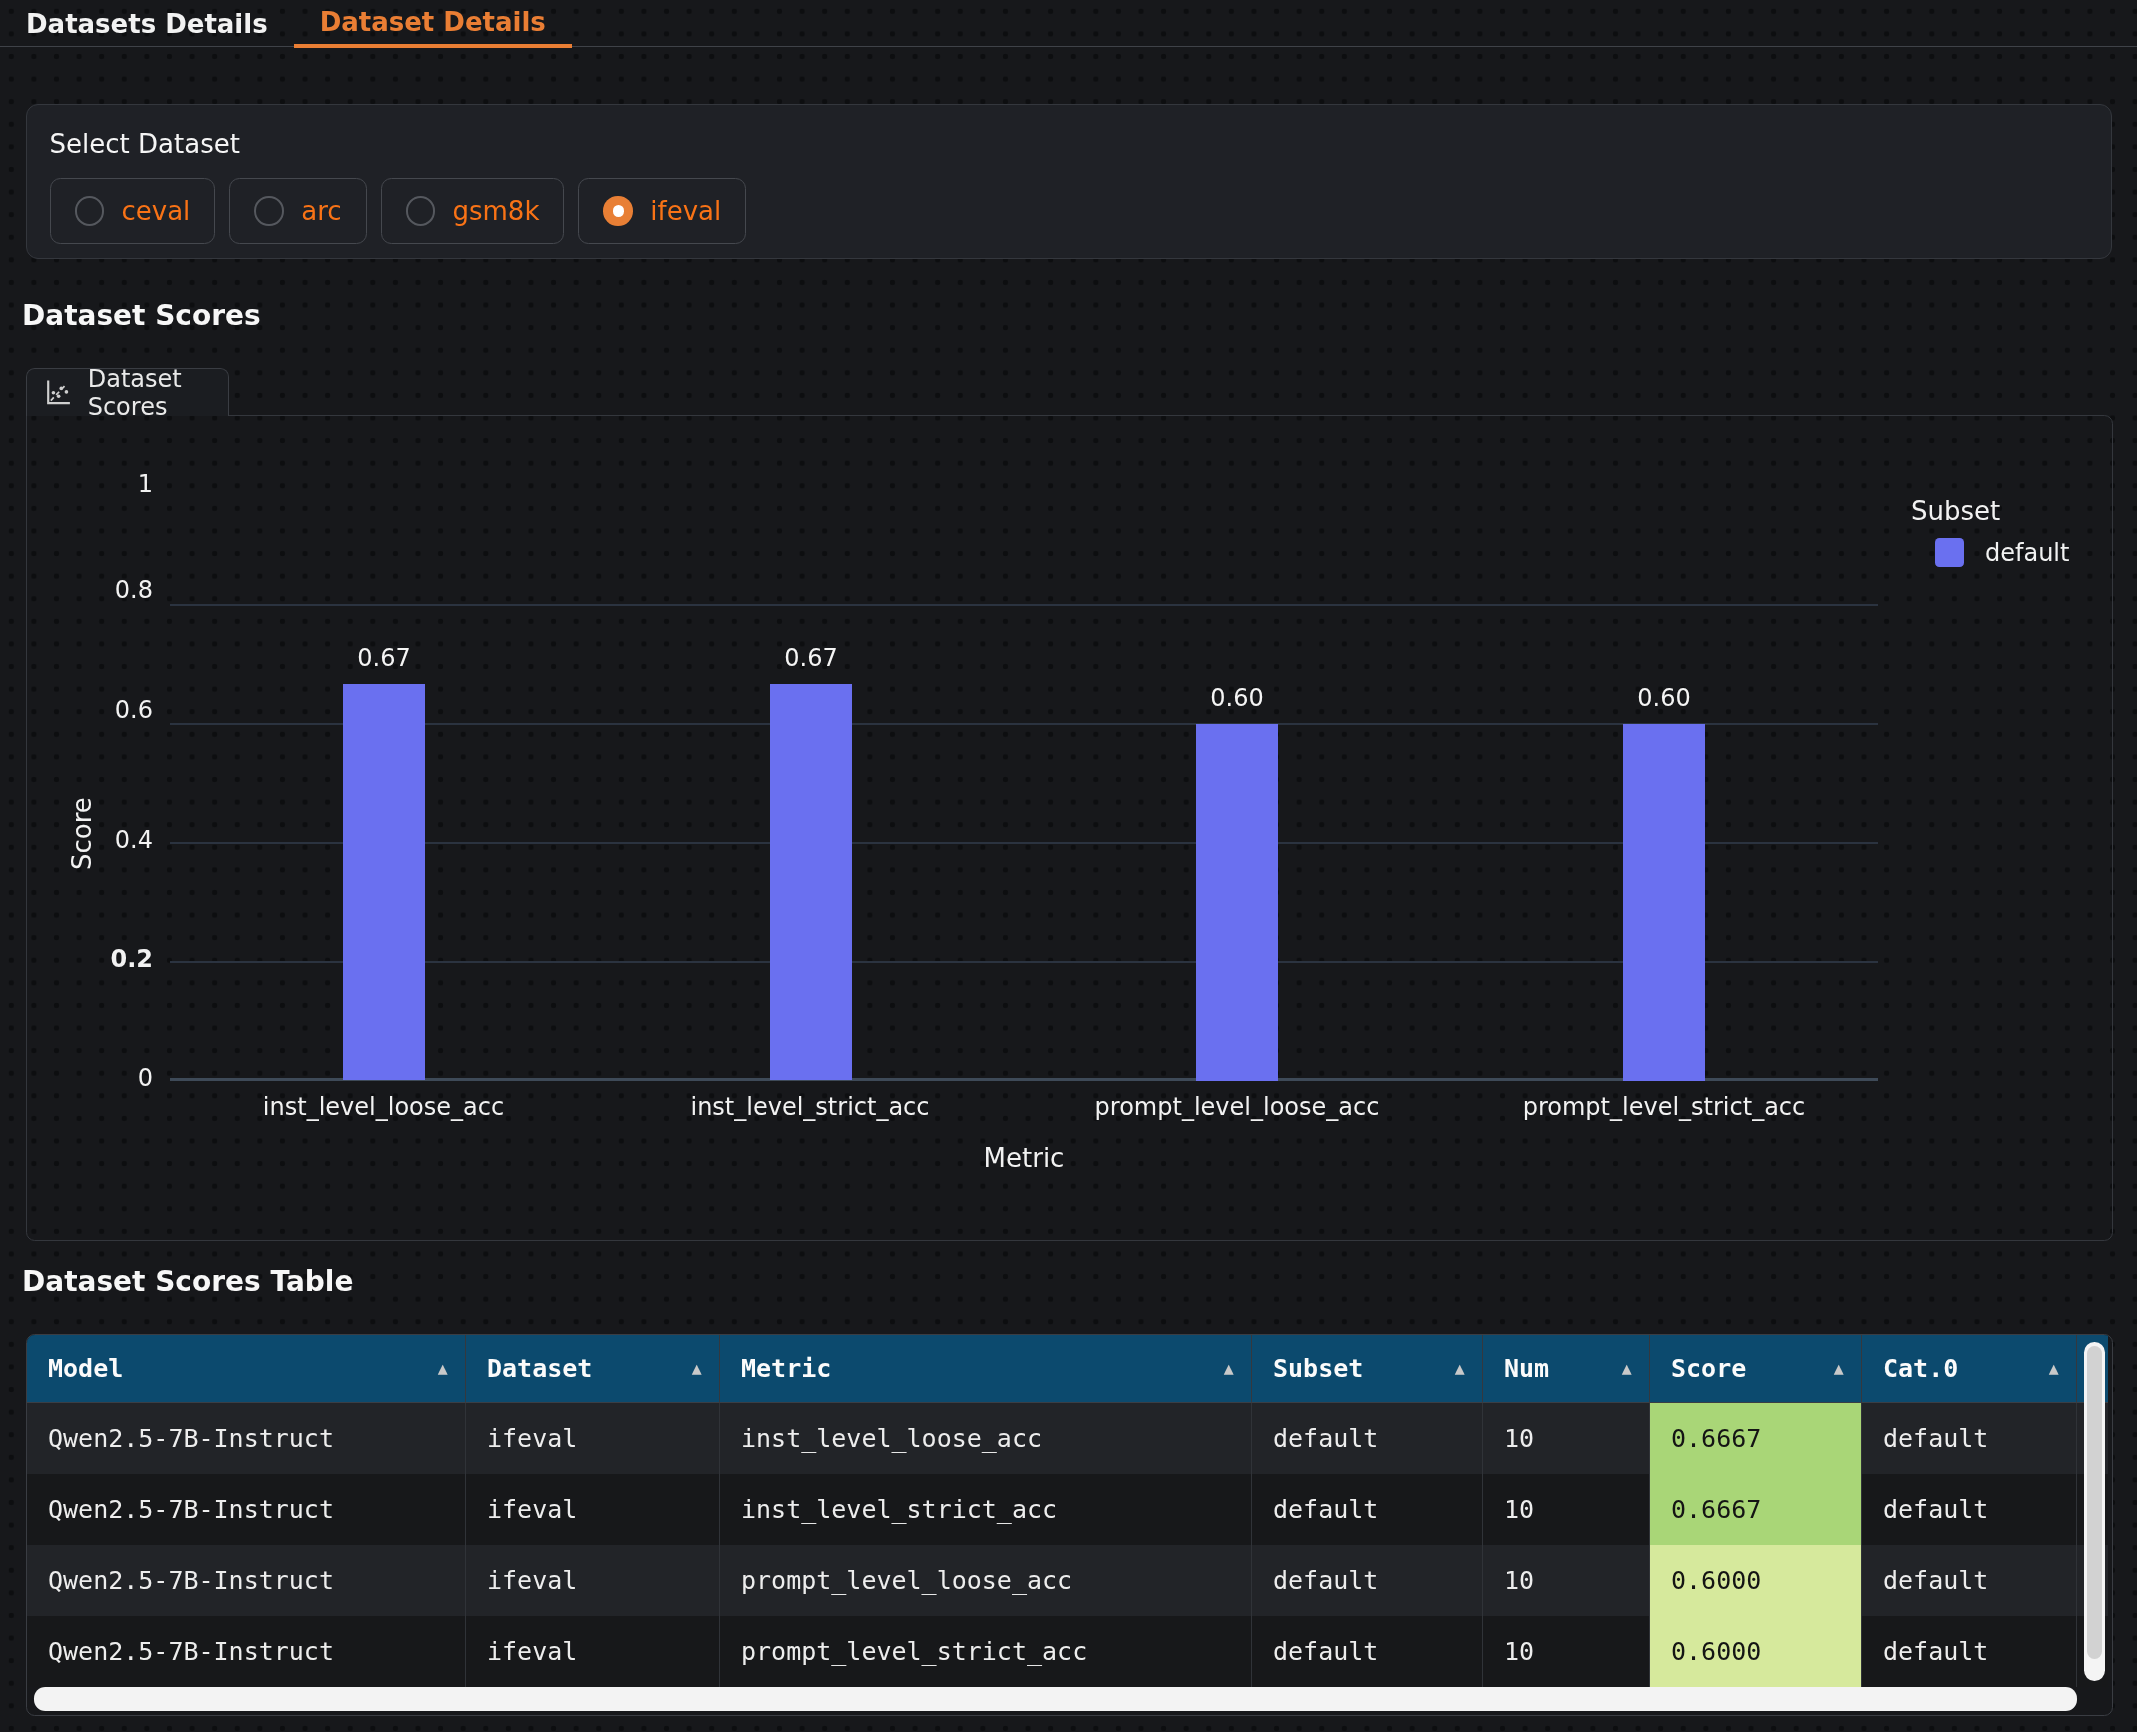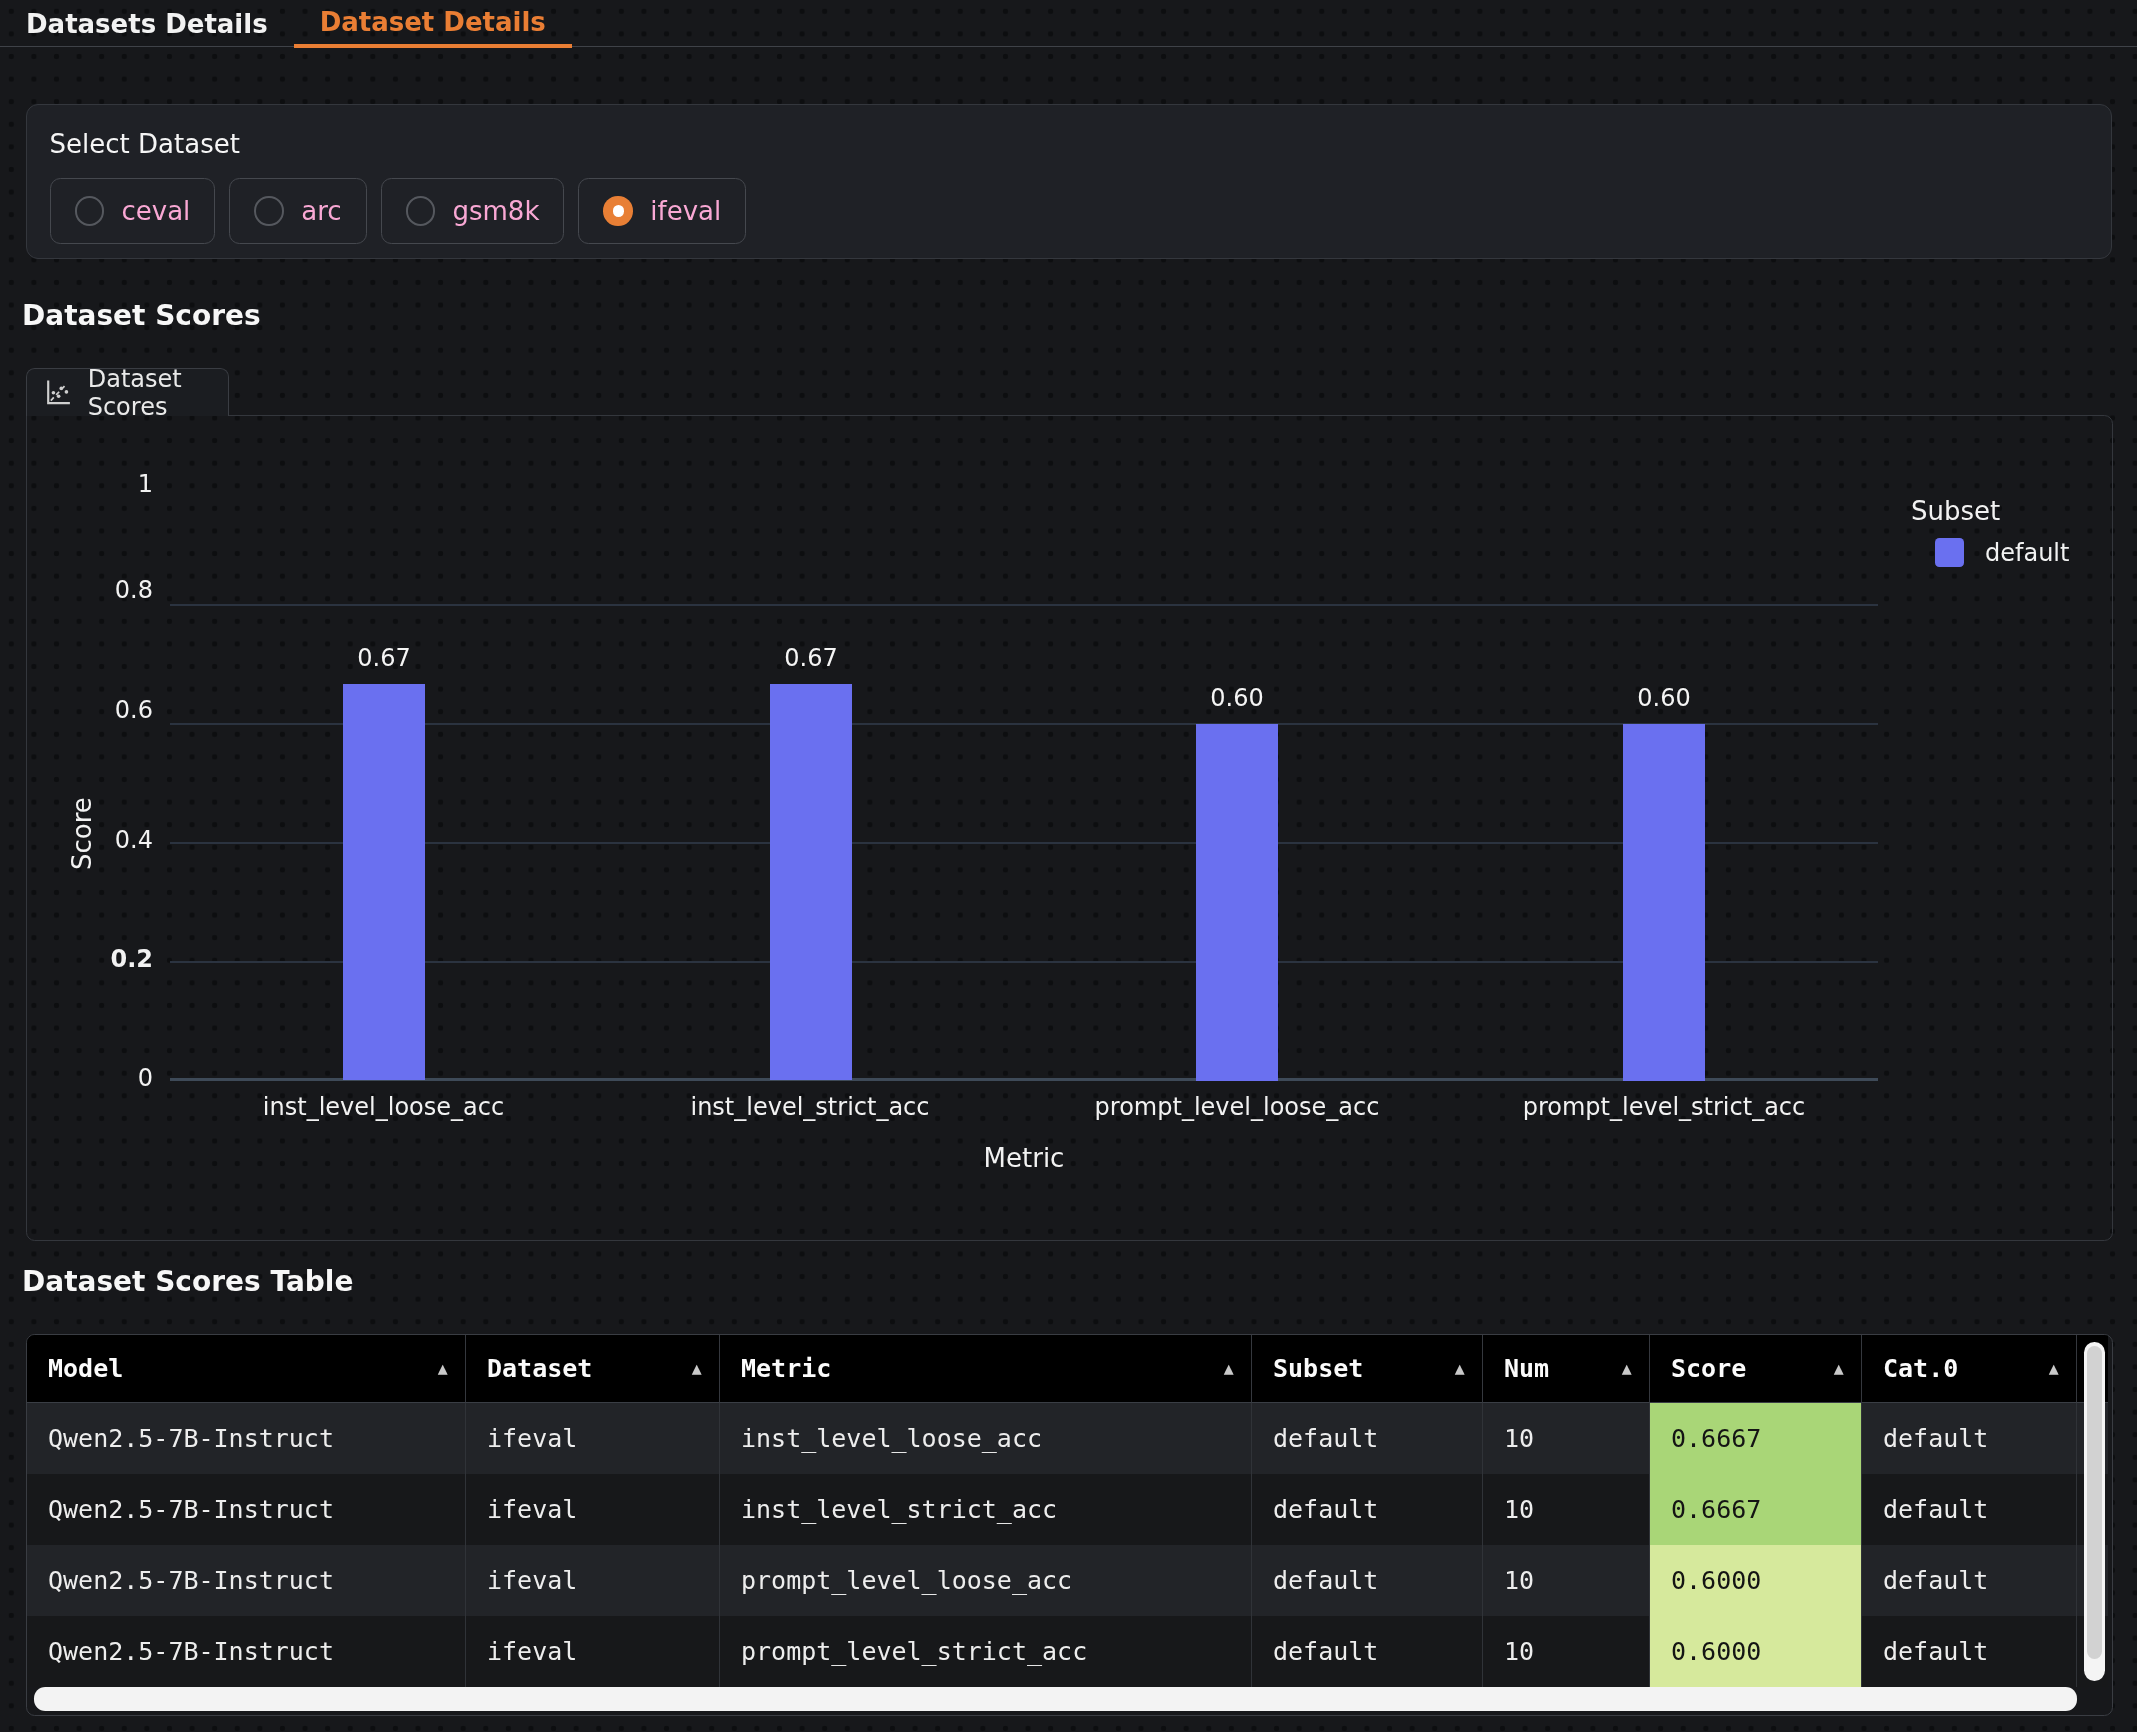--- a/index.html
+++ b/index.html
@@ -24,21 +24,21 @@
   .card-title { position:absolute; left:22.6px; top:24px; font-size:26px; color:#f5f5f5; }
   .radio-row { position:absolute; left:22.6px; top:73px; display:flex; gap:14px; }
   .radio-pill { display:flex; align-items:center; gap:17.4px; height:66px;
     padding:0 24px; border:1.7px solid #45484e; border-radius:10.4px; cursor:pointer; }
   .radio-circle { width:29.5px; height:29.5px; border-radius:50%;
     border:2.6px solid #55585e; background:transparent; position:relative; }
   .radio-pill.selected .radio-circle { border:none; background:#e87f35; }
   .radio-pill.selected .radio-circle::after { content:""; position:absolute;
     left:50%; top:50%; width:11.3px; height:11.3px; margin:-5.6px 0 0 -5.6px;
     border-radius:50%; background:#ffffff; }
-  .radio-label { font-size:26px; color:#f9a8d4; }
+  .radio-label { font-size:26px; color:#f97316; }
   
   .section-heading { position:absolute; left:22px; font-size:28px; font-weight:bold; color:#f7f7f7; }
   .heading-scores { top:299px; }
   .heading-table { top:1265px; }
   
   .chart-tab { position:absolute; left:26px; top:368px; width:203px; height:48px;
     background:#1b1d21; border:1.7px solid #3a3d43; border-bottom:none;
     border-radius:8.7px 8.7px 0 0; display:flex; align-items:center; gap:15.6px;
     padding:0 15.6px; z-index:3; cursor:pointer; }
   .chart-tab-label { font-size:24px; color:#e9e9e9; }
@@ -60,21 +60,21 @@
   .legend { position:absolute; left:1884px; top:80px; }
   .legend-title { font-size:26px; color:#f2f2f2; }
   .legend-entry { display:flex; align-items:center; gap:21px; margin-top:12px; margin-left:24px; }
   .legend-swatch { width:29px; height:29px; border-radius:4.3px; }
   .legend-label { font-size:24px; color:#f2f2f2; }
   
   .table-wrap { position:absolute; left:26px; top:1334px; width:2087px; height:382px;
     border:1.7px solid #3a3d43; border-radius:8.7px; overflow:hidden;
     font-family:"DejaVu Sans Mono", monospace; background:#17181b; }
   .tgrid { display:grid; grid-template-columns:439px 254px 532px 231px 167px 212px 215px 31px; }
-  .th { height:68px; background:#000000; display:flex; align-items:center;
+  .th { height:68px; background:#0c4a6e; display:flex; align-items:center;
     justify-content:space-between; padding:0 17.4px 0 21px; border-right:1.7px solid #35383e;
     border-bottom:1.7px solid #3a3e45; font-size:25px; font-weight:bold; color:#fbfbfb; cursor:pointer; }
   .th.gutter { border-right:none; padding:0; cursor:default; }
   .sort-icon { font-size:16.5px; color:#c9c9c9; }
   .td { height:71px; display:flex; align-items:center; padding:12px 21px;
     border-right:1.7px solid #303338; font-size:25px; color:#ededed; white-space:nowrap; }
   .td.gutter { border-right:none; padding:0; }
   .row-odd .td { background:#222428; }
   .row-even .td { background:#17181a; }
   .td.score-cell { color:#141414; }

